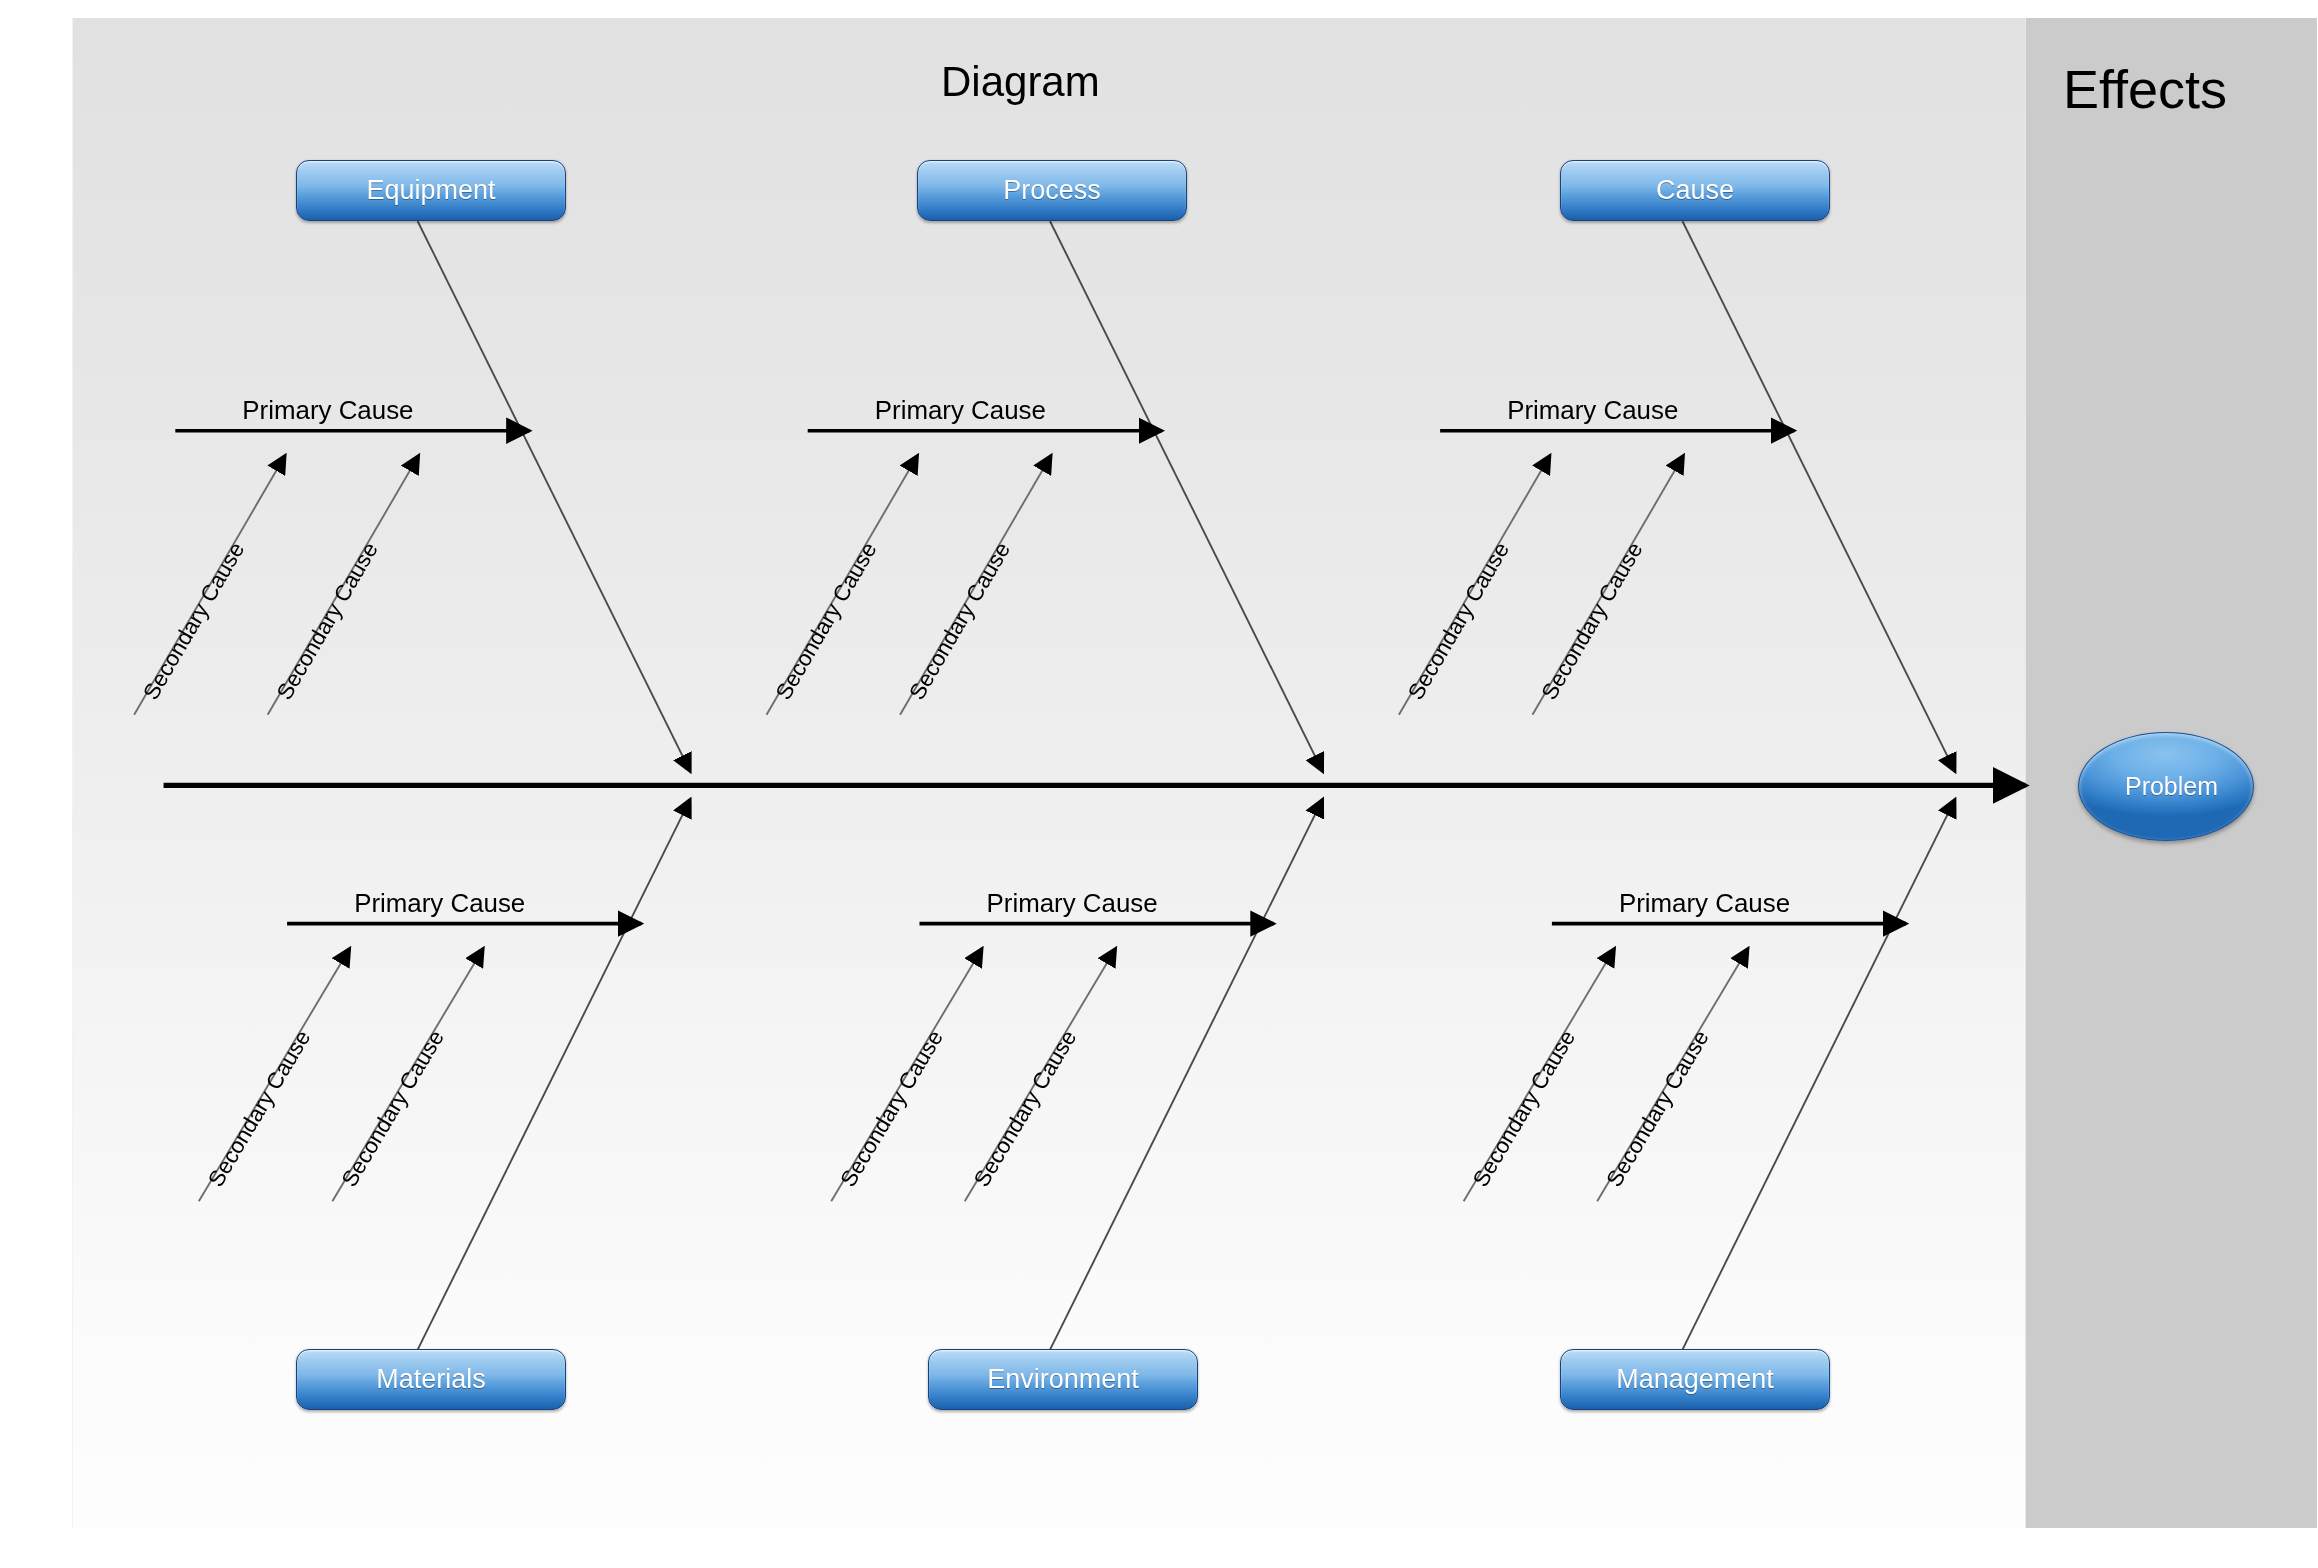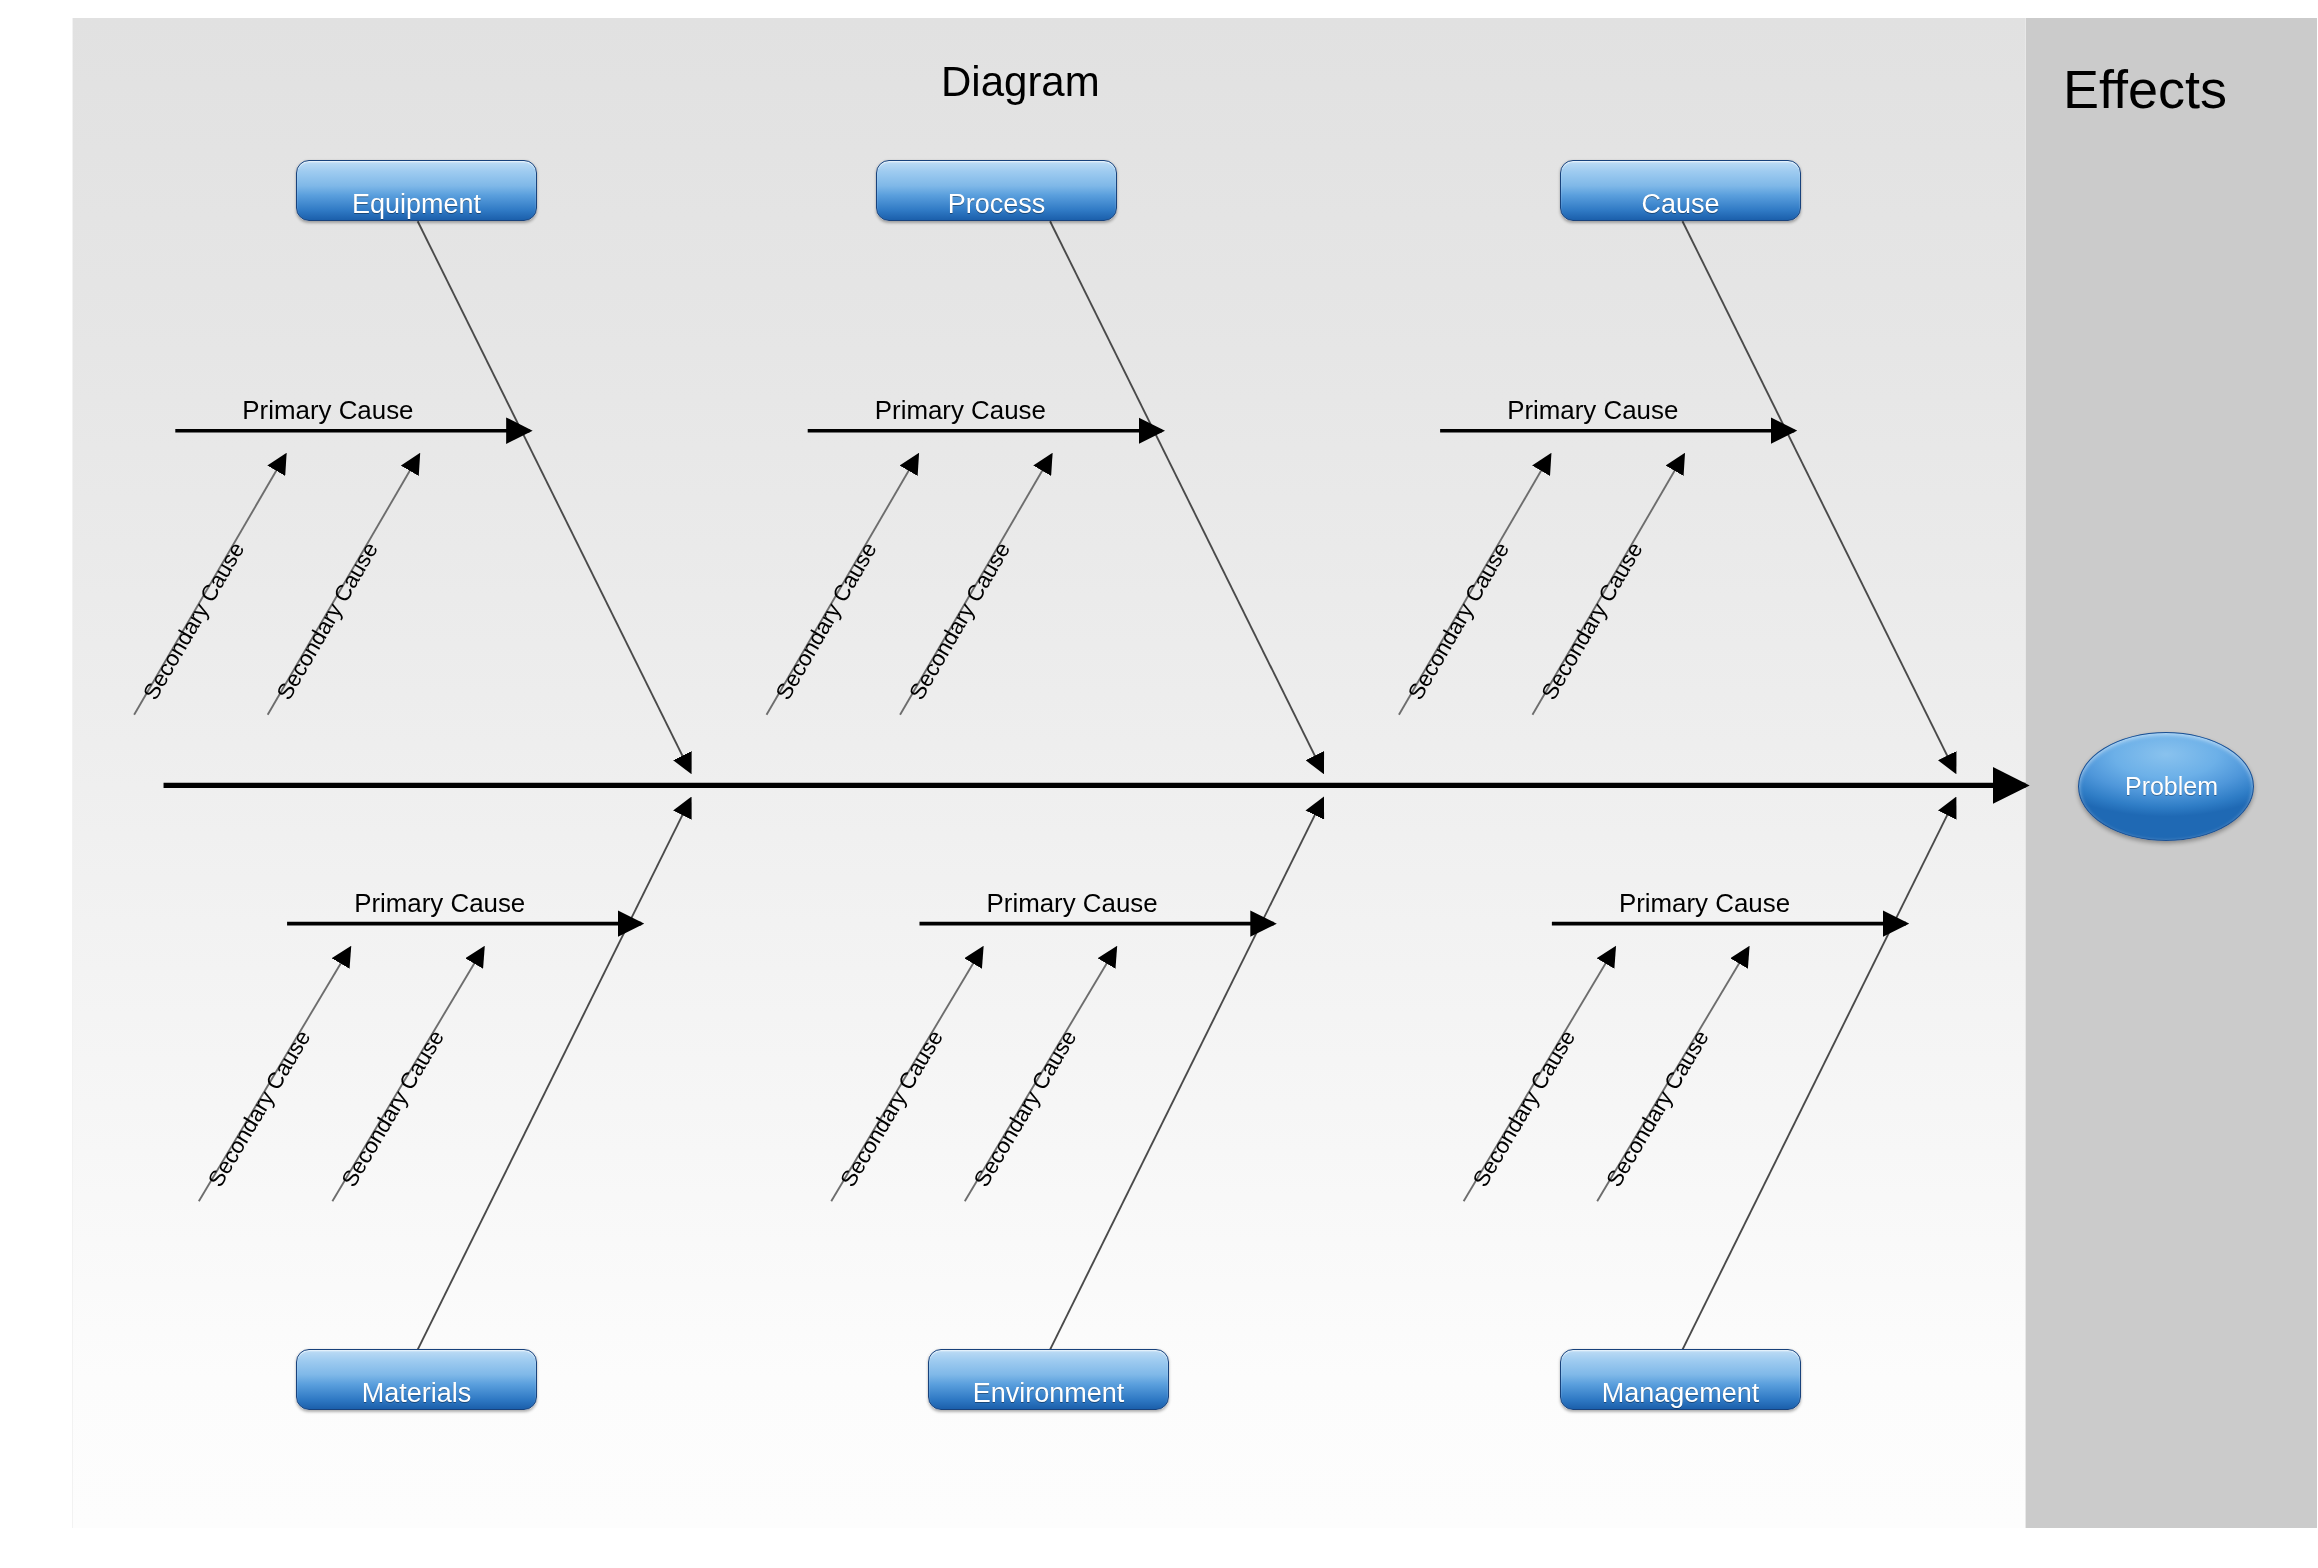--- a/index.html
+++ b/index.html
@@ -65,34 +65,34 @@
   #effects-title {
     left: 2063px;
     top: 58px;
     font-size: 54px;
     font-weight: normal;
   }
 
   
   .cat-btn {
     position: absolute;
-    width: 241px;
+    width: 270px;
     height: 61px;
     border-radius: 13px;
     border: 1.8px solid #18427c;
     background: linear-gradient(to bottom,
                 #bedcf5 0%,
                 #9ecbf0 18%,
                 #7fb8e8 42%,
                 #5a9fdd 58%,
                 #2f79c4 84%,
                 #1b5fab 100%);
     box-shadow: 0 1.8px 2.9px rgba(0,0,0,0.30), inset 0 1.2px 1.2px rgba(255,255,255,0.65);
     display: flex;
-    align-items: flex-end;
+    align-items: center;
     justify-content: center;
     box-sizing: border-box;
   }
   .cat-btn .cat-label {
     color: #ffffff;
     font-size: 27px;
     font-weight: normal;
     text-shadow: 0 0.6px 0.6px rgba(0,0,0,0.35);
     white-space: nowrap;
   }
@@ -225,21 +225,21 @@
         <text x="0" y="0" transform="translate(2524.2163900993337,2020.325566024164) rotate(-59.184294248270824)" class="secondary-label">Secondary Cause</text>
         <line x1="2715" y1="2042" x2="2971.631650963754" y2="1611.7645851490008" marker-end="url(#ah-secondary)" class="secondary-line"></line>
         <text x="0" y="0" transform="translate(2751.2163900993337,2020.325566024164) rotate(-59.184294248270824)" class="secondary-label">Secondary Cause</text>
       </g>
   </svg>
 
   <div id="buttons-layer">
       <div class="cat-btn" style="left: 296px; top: 160px;">
         <span class="cat-label">Equipment</span>
       </div>
-      <div class="cat-btn" style="left: 876px; top: 160px;">
+      <div class="cat-btn" style="left: 917px; top: 160px;">
         <span class="cat-label">Process</span>
       </div>
       <div class="cat-btn" style="left: 1560px; top: 160px;">
         <span class="cat-label">Cause</span>
       </div>
       <div class="cat-btn" style="left: 296px; top: 1349px;">
         <span class="cat-label">Materials</span>
       </div>
       <div class="cat-btn" style="left: 928px; top: 1349px;">
         <span class="cat-label">Environment</span>

